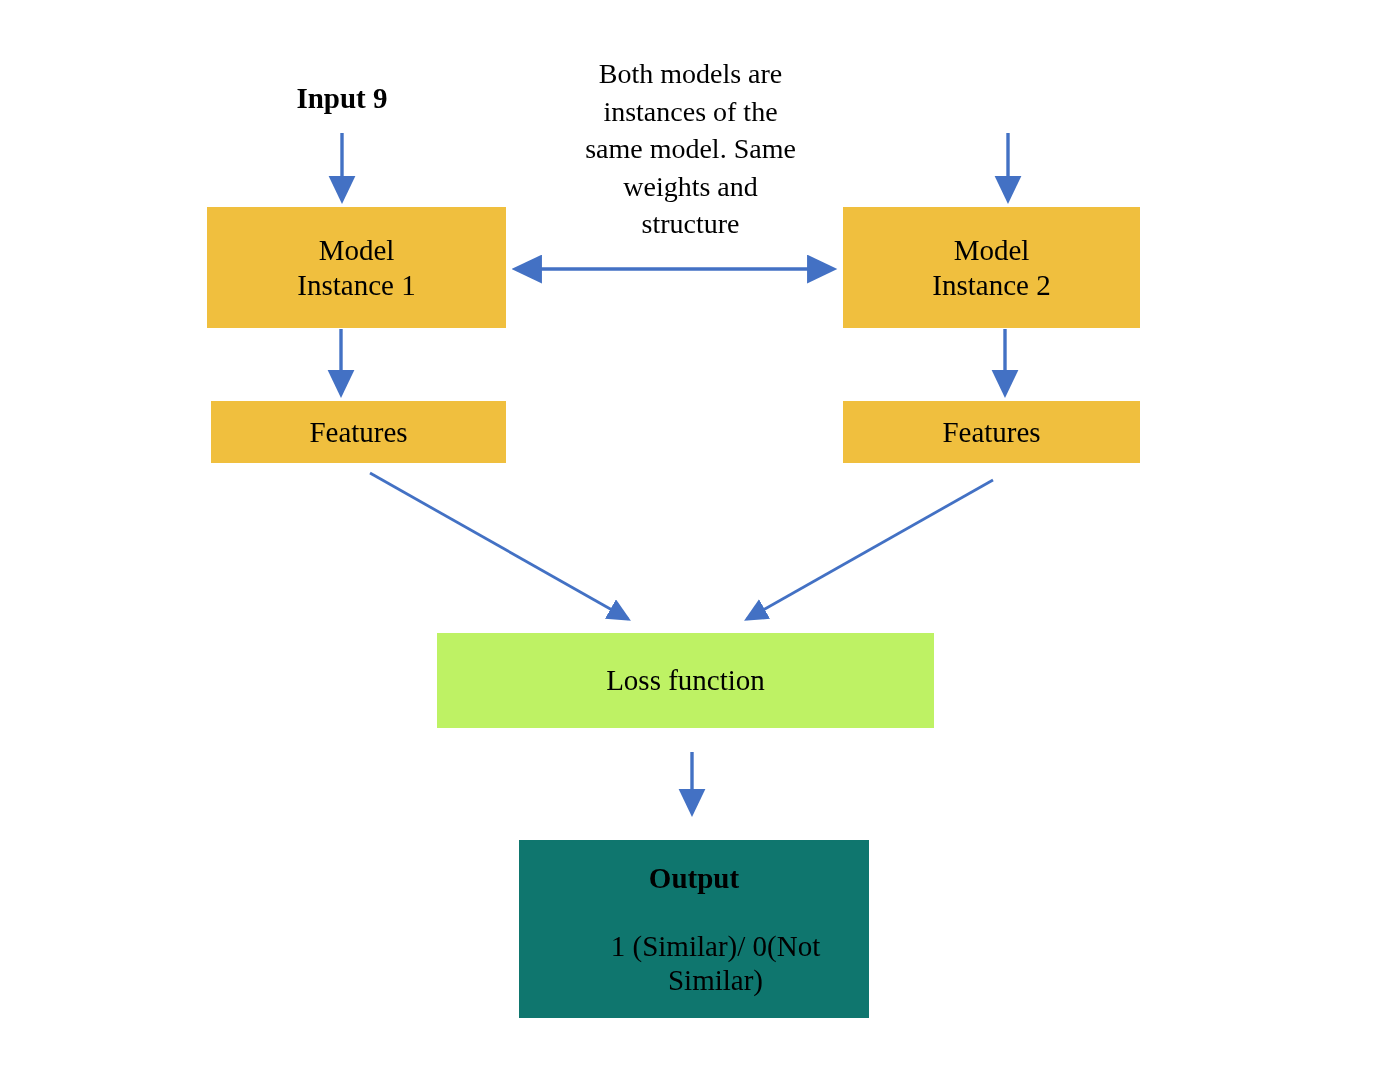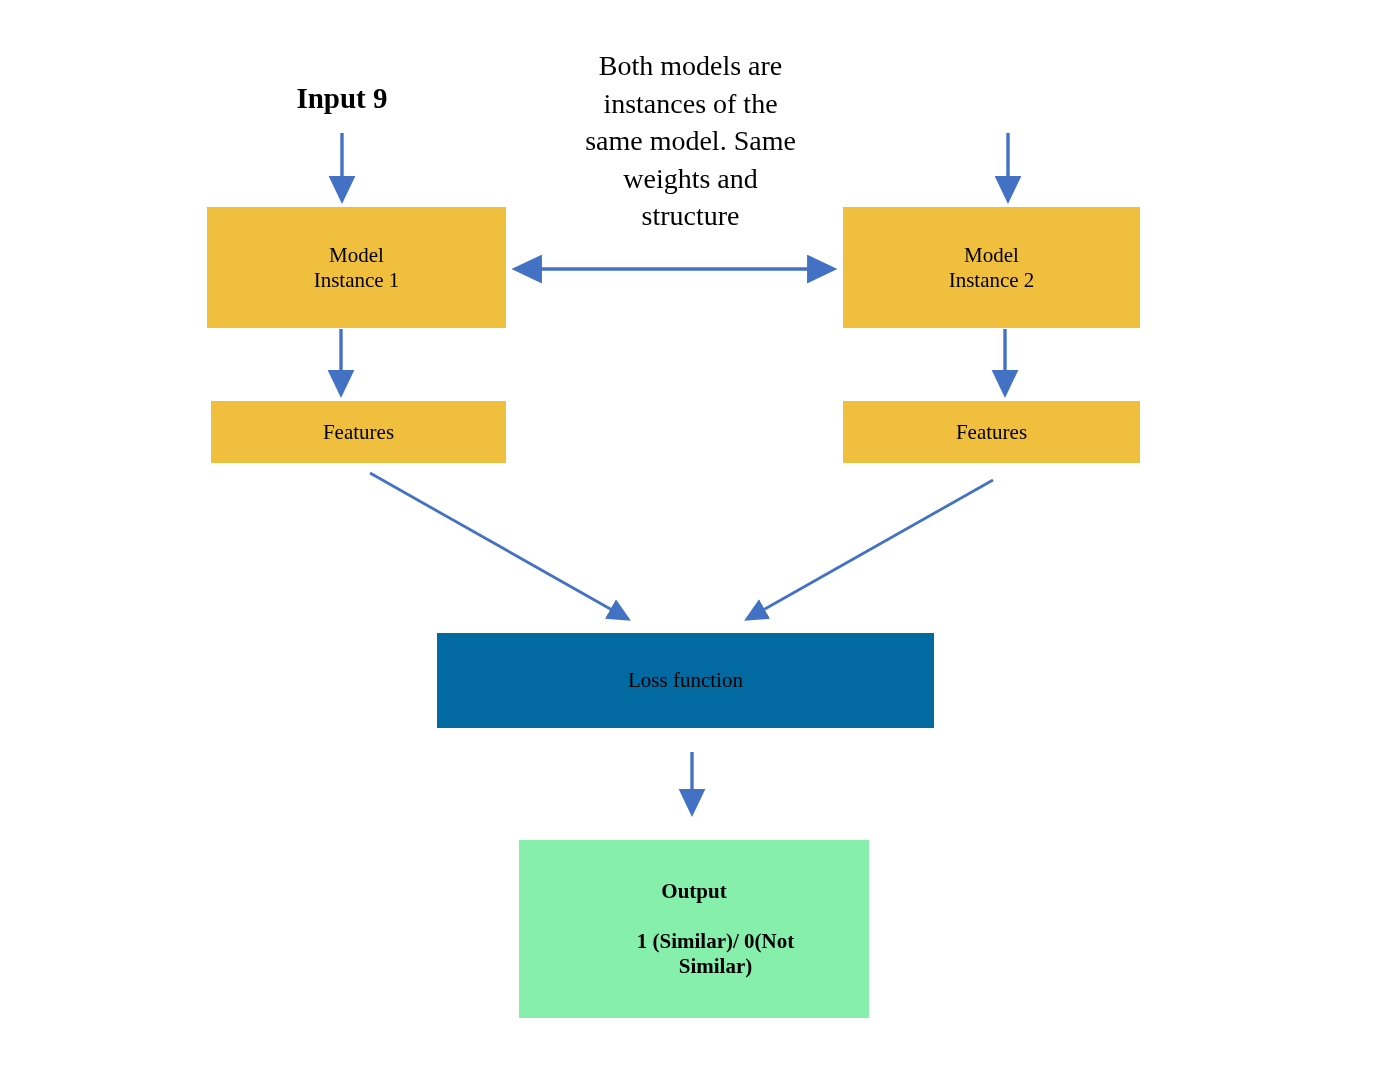--- a/index.html
+++ b/index.html
@@ -26,56 +26,57 @@
     pointer-events: none;
   }
   .node {
     position: absolute;
     box-sizing: border-box;
     display: flex;
     align-items: center;
     justify-content: center;
     text-align: center;
     line-height: 1.18;
-    font-size: 21px;
+    font-size: 29px;
     font-family: "Liberation Serif", "DejaVu Serif", serif;
   }
   .node .node-text {
     display: block;
     width: 100%;
     white-space: pre-line;
   }
   .box-orange { background: #F0BF3E; }
-  .box-blue   { background: #0369a1; font-family: Liberation Serif, serif; }
-  .box-green  { background: #86efac; }
+  .box-blue   { background: #bef264; font-family: Liberation Serif, serif; }
+  .box-green  { background: #0f766e; }
 
   .label {
     position: absolute;
     text-align: center;
     font-size: 29px;
     font-family: "Liberation Serif", "DejaVu Serif", serif;
   }
   .label-bold { font-weight: bold; }
 
   .note {
     position: absolute;
     text-align: center;
     font-size: 28px;
     line-height: 1.34;
     font-family: "Liberation Serif", "DejaVu Serif", serif;
     white-space: pre-line;
+    margin-top: 8px;
   }
 
   .out-title {
     display: block;
     font-weight: bold;
   }
   .out-sub {
     display: block;
-    font-weight: bold;
+    font-weight: normal;
     white-space: pre-line;
     margin-left: 43px;
   }
 </style>
 </head>
 <body>
 
 <div id="canvas">
 
   <svg id="arrow-layer" viewBox="0 0 1376 1068" width="1376" height="1068" xmlns="http://www.w3.org/2000/svg">

